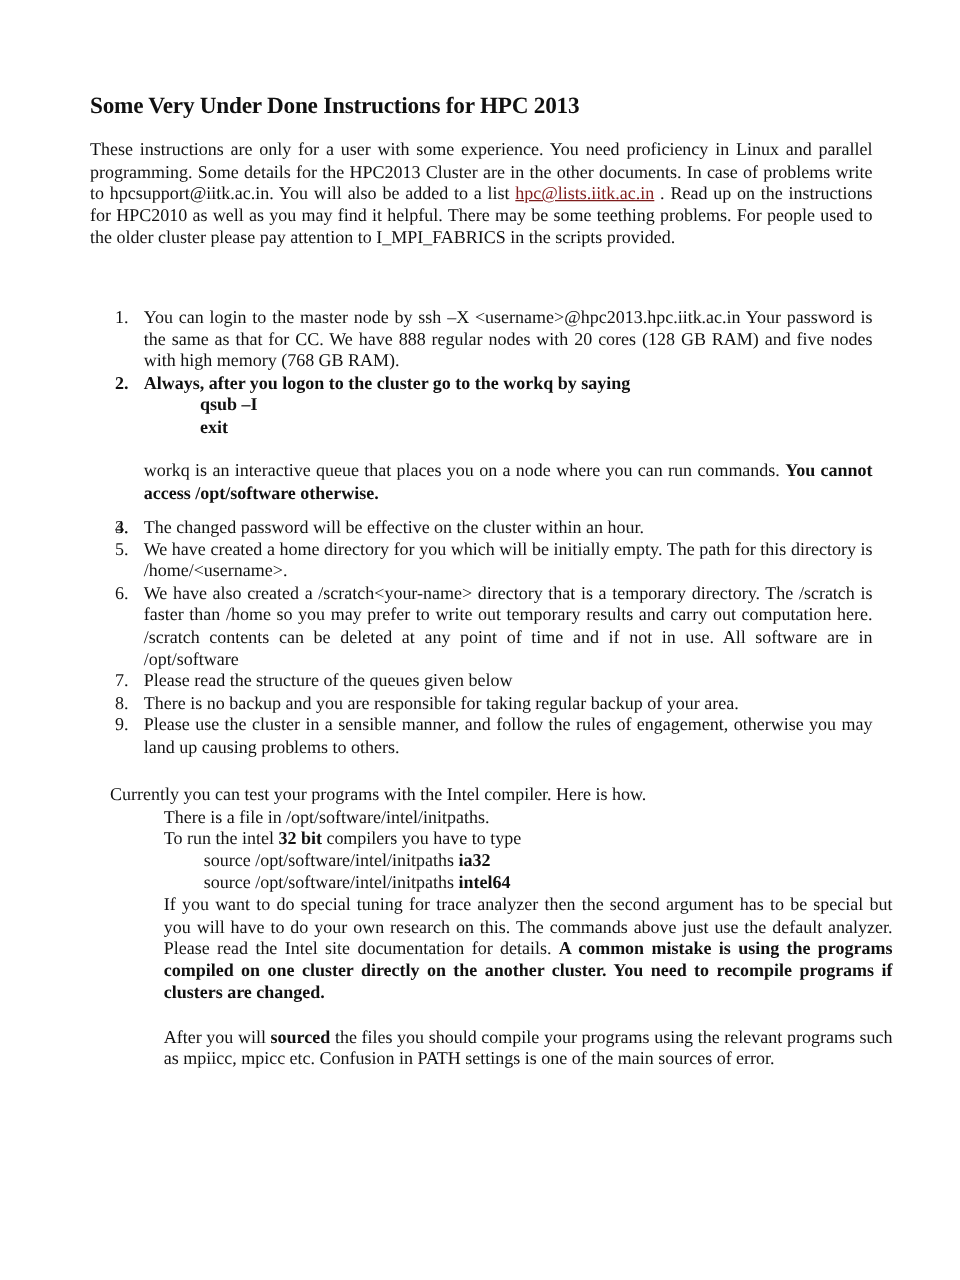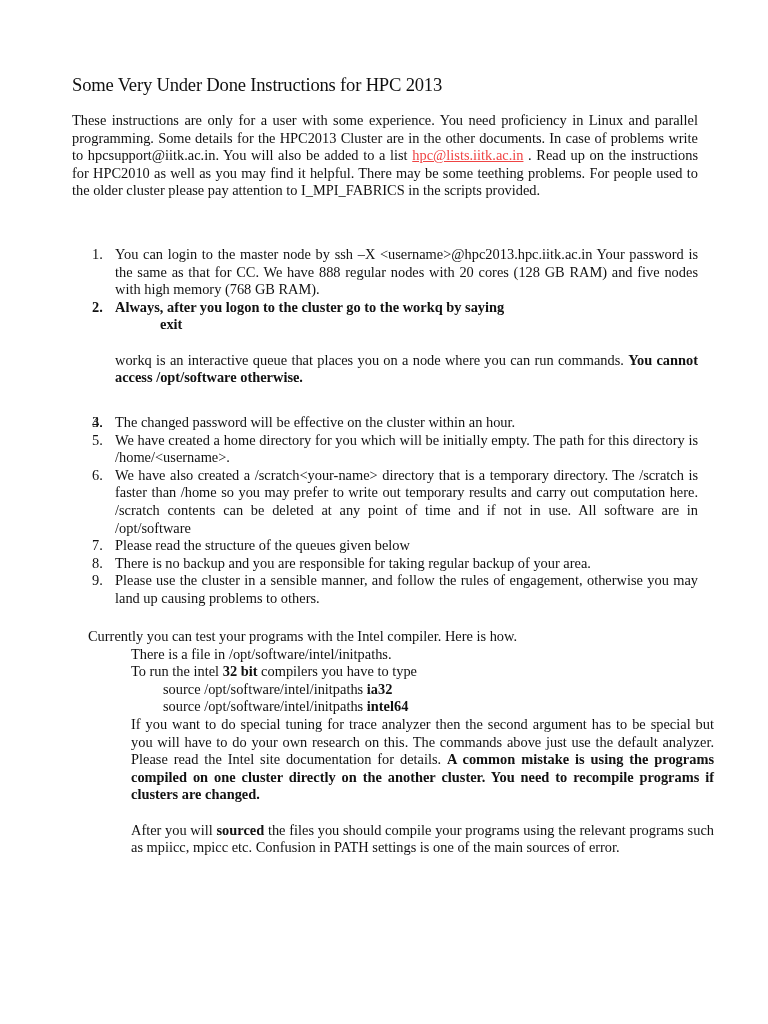--- a/index.html
+++ b/index.html
@@ -4,24 +4,24 @@
   <style>
     html, body { margin: 0; padding: 0; background: #ffffff; }
     body {
       width: 768px; height: 1024px; position: relative; overflow: hidden;
       font-family: "Liberation Serif", "DejaVu Serif", serif;
       color: #111111; font-size: 14.4px; line-height: 17.6px;
     }
     .page { position: absolute; left: 72px; top: 0; width: 626px; }
     h1 {
       position: absolute; left: 0; top: 74px; margin: 0;
-      font-size: 18.6px; font-weight: normal; line-height: 22px; letter-spacing: -0.2px;
+      font-size: 18.6px; font-weight: bold; line-height: 22px; letter-spacing: -0.2px;
     }
     .intro { position: absolute; left: 0; top: 112px; width: 626px; text-align: justify; margin: 0; }
-    a.link { color: #ef4444; text-decoration: underline; }
+    a.link { color: #7f1d1d; text-decoration: underline; }
     .list1 { position: absolute; left: 0; top: 246px; width: 626px; }
     .item { position: relative; padding-left: 43px; text-align: justify; }
     .item .num { position: absolute; left: 20px; top: 0; }
     .item.bold { font-weight: bold; }
     .cmd1 { padding-left: 88px; font-weight: bold; }
     .cmd2 { padding-left: 133px; font-weight: bold; }
     .gap { height: 17.6px; }
     .note { padding-left: 43px; text-align: justify; font-family: Liberation Serif, serif; }
     .list2 { position: absolute; left: 0; top: 414px; width: 626px; }
     .block2 { position: absolute; left: 16px; top: 628px; width: 626px; }
@@ -40,20 +40,21 @@
 
   <div class="list1">
     <div class="item">
       <span class="num">1.</span>
       <span>You can login to the master node by ssh –X &lt;username&gt;@hpc2013.hpc.iitk.ac.in Your password is the same as that for CC. We have 888 regular nodes with 20 cores (128 GB RAM) and five nodes with high memory (768 GB RAM).</span>
     </div>
     <div class="item bold">
       <span class="num">2.</span>
       <span>Always, after you logon to the cluster go to the workq by saying</span>
     </div>
+    <div class="cmd1">qsub –I</div>
     <div class="cmd1">exit</div>
     <div class="gap"></div>
     <div class="note"><span>workq is an interactive queue that places you on a node where you can run commands. </span><b>You cannot access /opt/software otherwise.</b></div>
   </div>
 
   <div class="list2">
     <div class="item"><span class="num">3.</span></div>
     <div class="item"><span class="num">4.</span><span>The changed password will be effective on the cluster within an hour.</span></div>
     <div class="item"><span class="num">5.</span><span>We have created a home directory for you which will be initially empty. The path for this directory is /home/&lt;username&gt;.</span></div>
     <div class="item"><span class="num">6.</span><span>We have also created a /scratch&lt;your-name&gt; directory that is a temporary directory. The /scratch is faster than /home so you may prefer to write out temporary results and carry out computation here. /scratch contents can be deleted at any point of time and if not in use. All software are in /opt/software</span></div>

